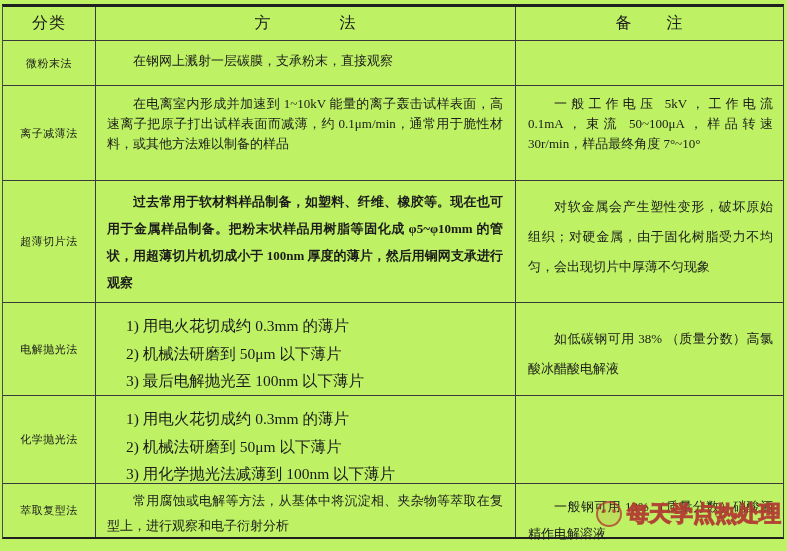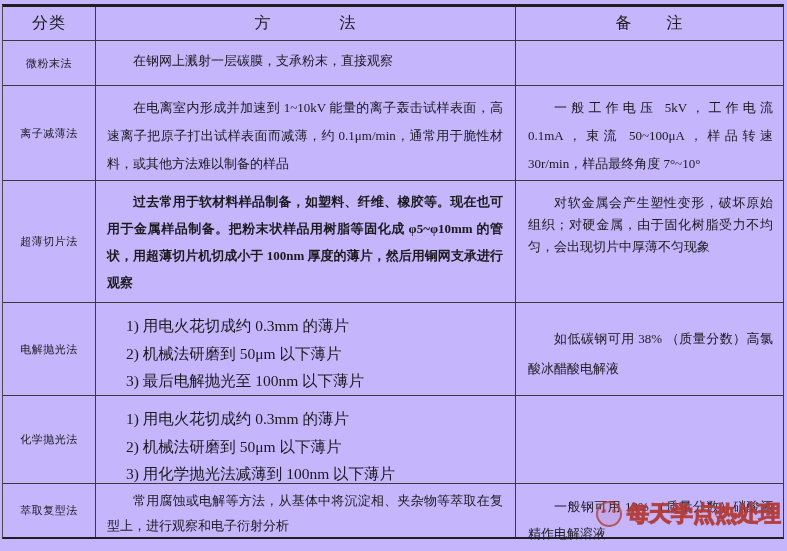--- a/index.html
+++ b/index.html
@@ -1,17 +1,17 @@
 <!DOCTYPE html>
 <html><head>
 <meta charset="utf-8">
 <style>
   html,body{margin:0;padding:0;background:#ffffff;}
   .page{
-    position:relative;width:787px;height:551px;background:#c4b5fd;overflow:hidden;
+    position:relative;width:787px;height:551px;background:#bef264;overflow:hidden;
     font-family:"Liberation Serif","DejaVu Serif",serif;color:#1b1b1b;
   }
   .tbl{
     position:absolute;left:2px;top:4px;width:782px;
     border-top:3px solid #1f1f1f;border-bottom:2px solid #1f1f1f;
     border-left:1px solid #4a4a4a;border-right:1px solid #3a3a3a;
     box-sizing:border-box;
   }
   .row{display:flex;border-bottom:1px solid #3a3a3a;box-sizing:border-box;}
   .row:last-child{border-bottom:none;}
@@ -23,23 +23,23 @@
   .hdr{display:flex;align-items:center;justify-content:center;
        font-size:16px;white-space:pre;letter-spacing:1px;}
   .para{
     padding:7px 12px 0 11px;font-size:13px;line-height:26px;
     text-indent:2em;text-align:justify;text-justify:inter-ideograph;
   }
   .c3 .para{padding:9px 10px 0 12px;line-height:29px;}
   .steps{padding:9px 8px 0 30px;font-size:15.5px;line-height:27.5px;}
   .steps div{white-space:nowrap;}
   
-  .r2 .para{line-height:28px;padding-top:8px;font-family:Liberation Serif, serif;}
+  .r2 .para{line-height:20px;padding-top:8px;font-family:Liberation Serif, serif;}
   .r3 .c2 .para{line-height:27px;padding-top:7px;font-weight:bold;}
-  .r3 .c3 .para{line-height:22px;padding-top:11px;}
+  .r3 .c3 .para{line-height:30px;padding-top:11px;}
   .r4 .c3 .para{padding-top:21px;line-height:30px;}
   .r5 .c3 .para{padding-top:19px;line-height:30px;}
   .r6 .c2 .para{line-height:25px;padding-top:4px;}
   .r6 .c3 .para{padding-top:9px;line-height:27px;}
   
   .watermark{position:absolute;left:596px;top:499px;display:flex;align-items:center;gap:5px;z-index:5;}
   .wm-logo{width:22px;height:22px;border:2px solid rgba(178,58,50,0.75);border-radius:50%;
            position:relative;flex:0 0 auto;background:rgba(178,58,50,0.10);}
   .wm-logo::before{content:"";position:absolute;left:4px;top:6px;width:4px;height:4px;border-radius:50%;
            background:rgba(178,58,50,0.7);}

